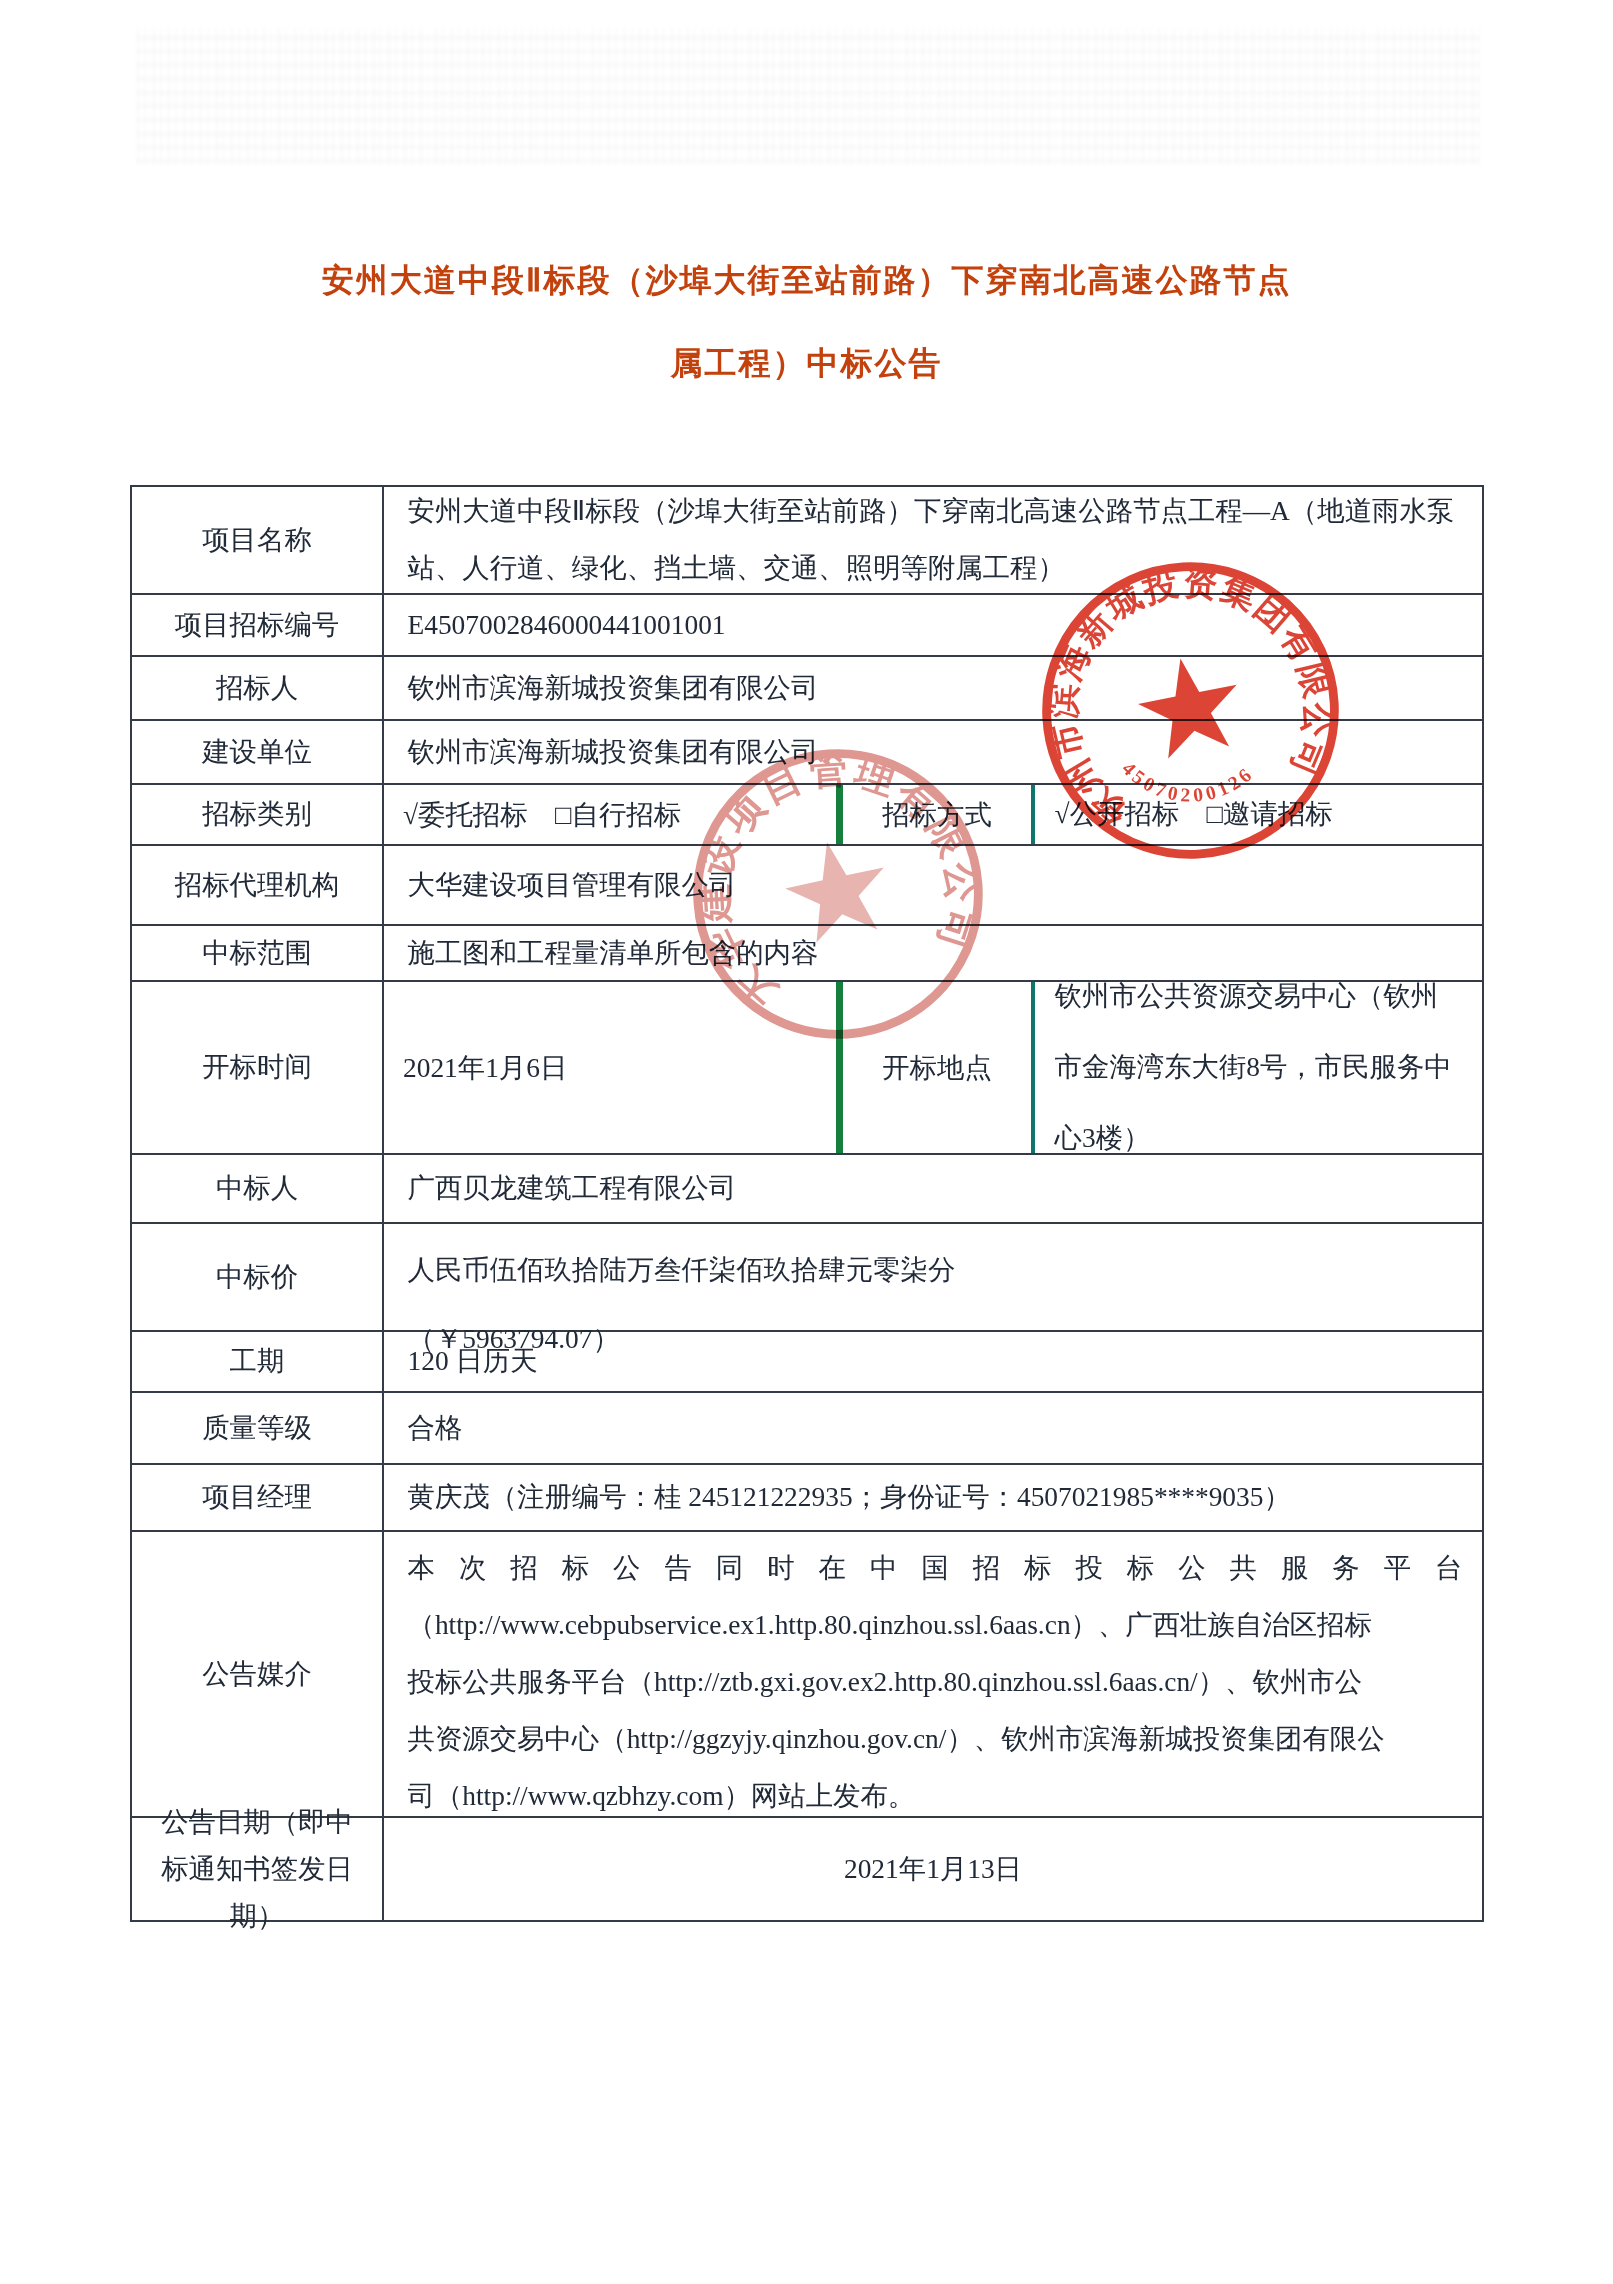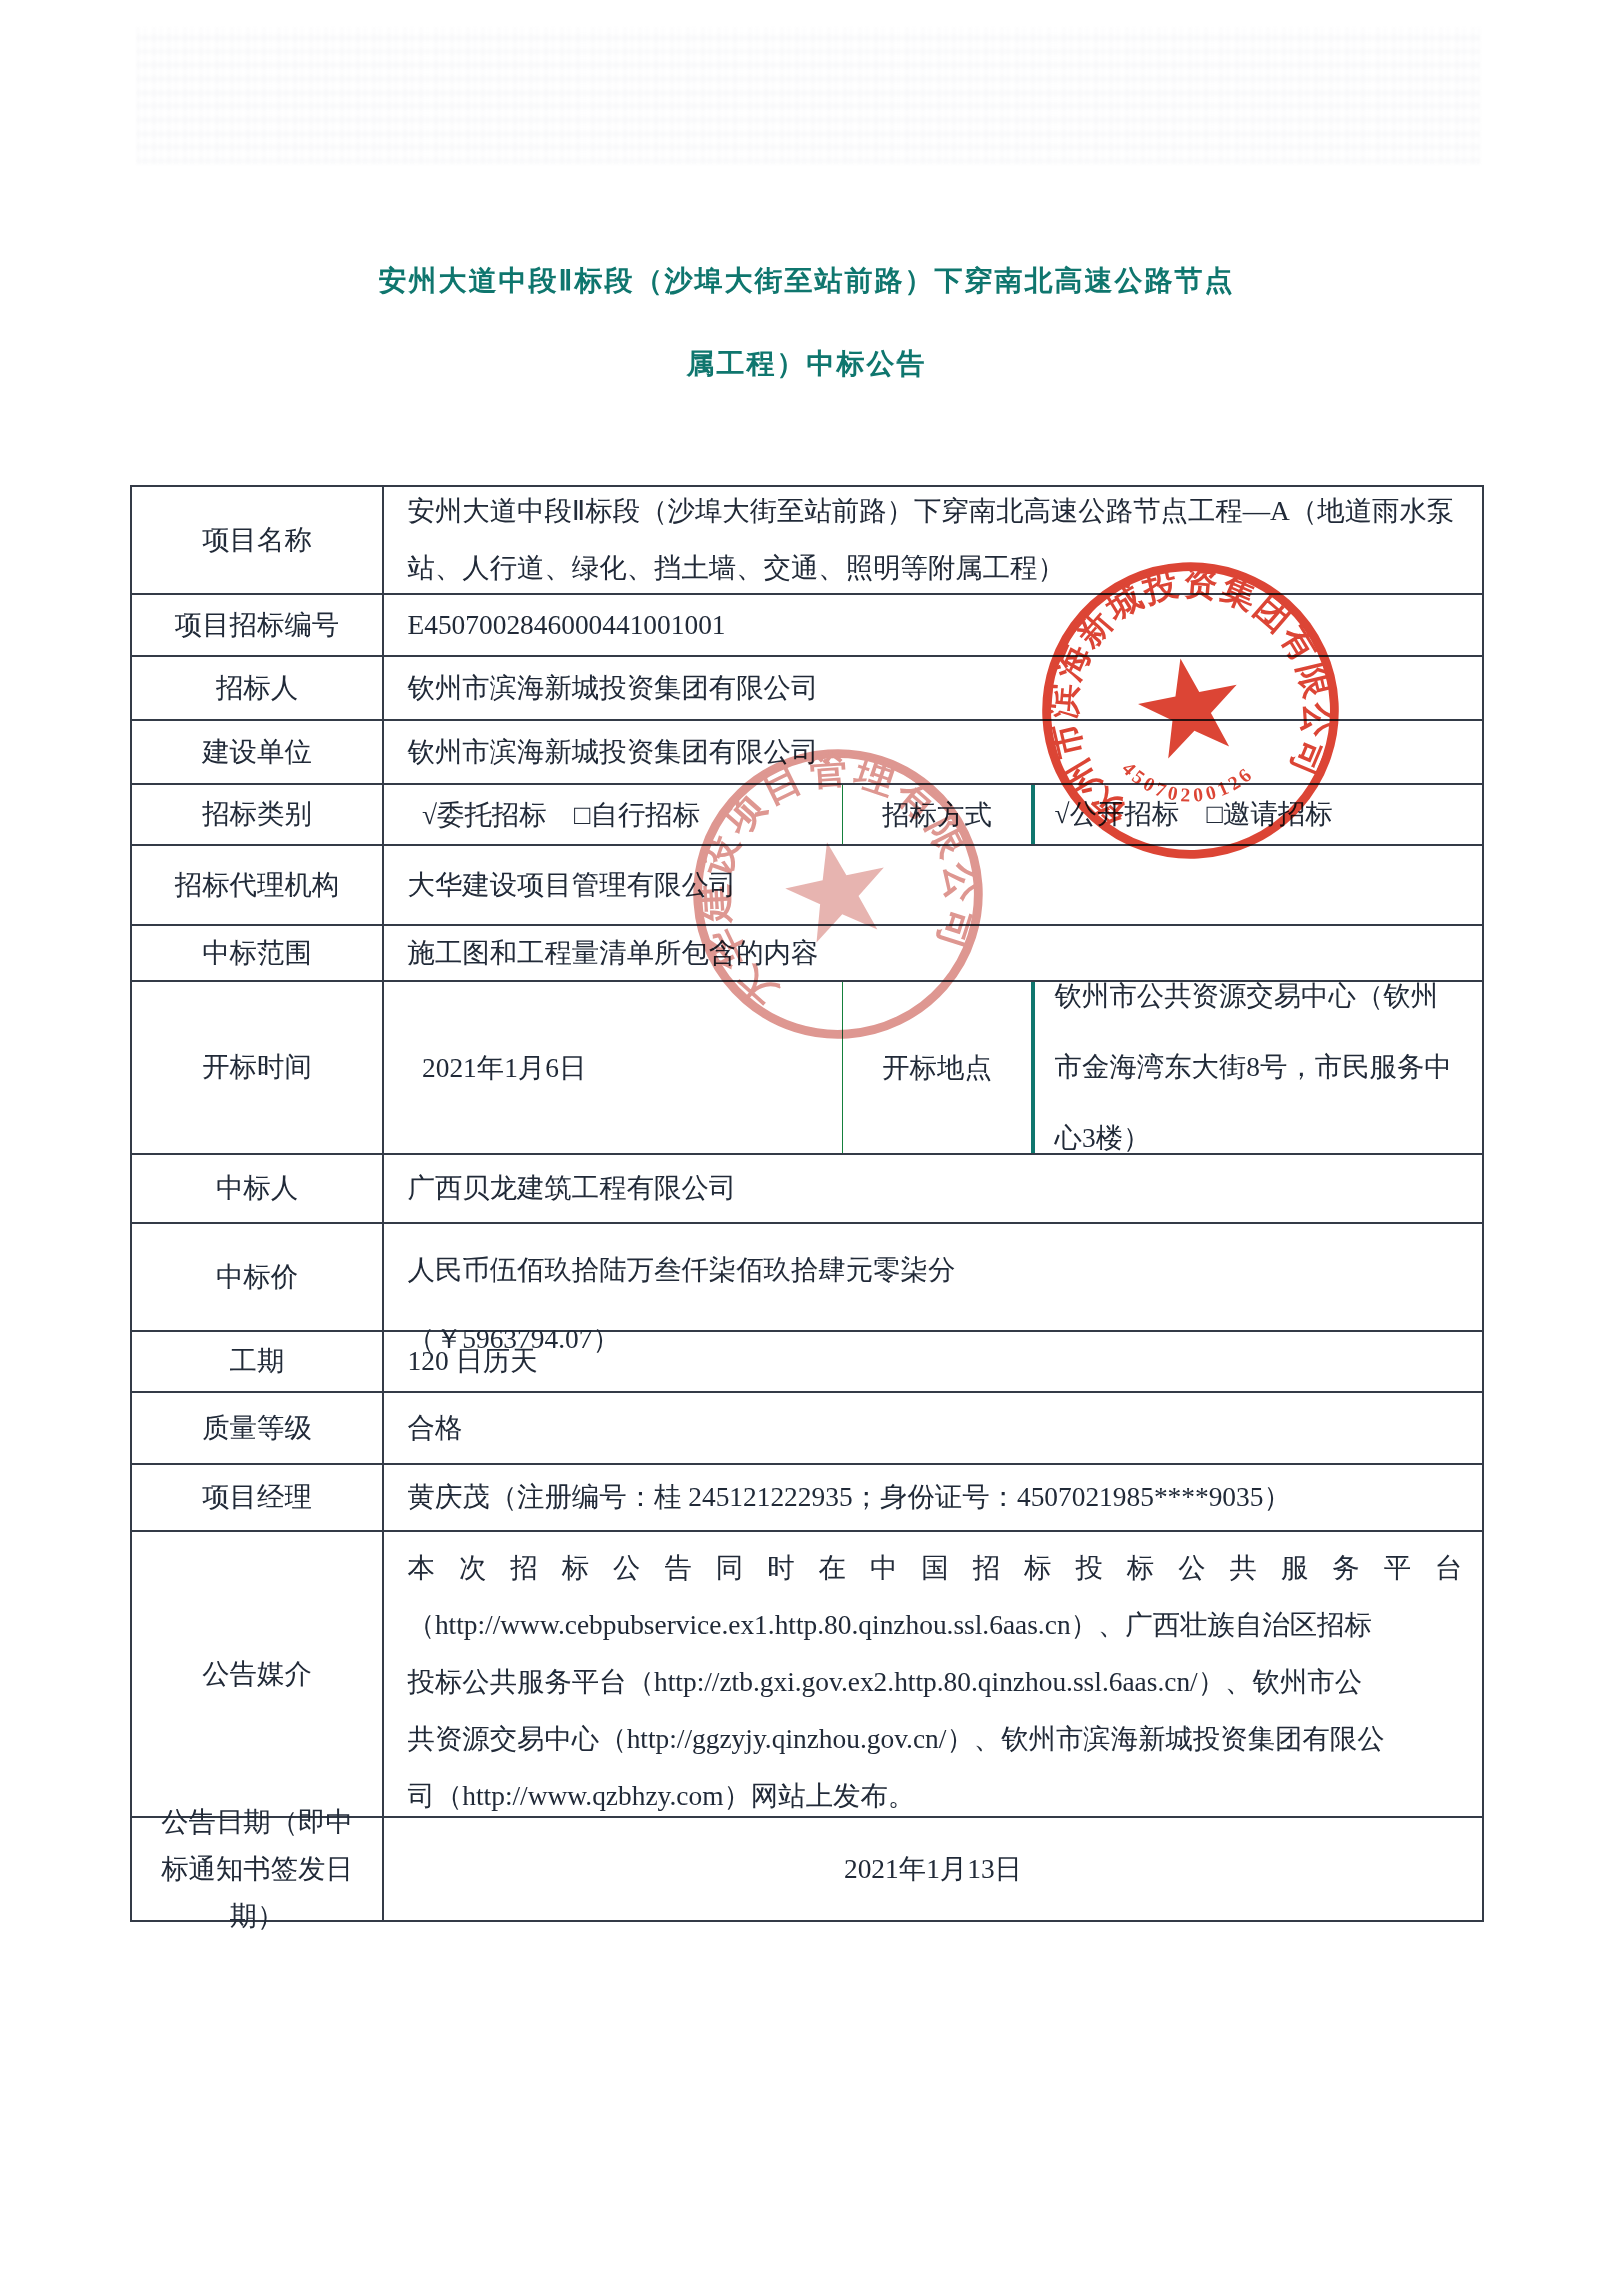--- a/index.html
+++ b/index.html
@@ -15,38 +15,38 @@
   .scan-noise{
     position:absolute;left:137px;top:27.4px;width:1343px;height:137px;
     background:
       repeating-linear-gradient(90deg, rgba(110,122,148,.07) 0 2px, transparent 2px 6.9px, rgba(110,122,148,.05) 6.9px 8.8px, transparent 8.8px 15.7px),
       repeating-linear-gradient(0deg, rgba(110,122,148,.05) 0 5.9px, transparent 5.9px 13.7px);
     filter:blur(1.5px);
     opacity:.55;
   }
   .doc-title{
     position:absolute;left:0;top:239px;width:1613px;
-    text-align:center;font-weight:bold;font-size:28px;line-height:83px;
-    letter-spacing:2px;color:#0f766e;
+    text-align:center;font-weight:bold;font-size:32px;line-height:83px;
+    letter-spacing:2px;color:#c2410c;
   }
   
   .tbl{
     position:absolute;left:130px;top:485px;width:1350px;
     border:2.9px solid #343b47;
     font-size:27.4px;
   }
   .row{display:flex;border-bottom:2px solid #343b47;box-sizing:border-box;}
   .row:last-child{border-bottom:none;}
   .cell{box-sizing:border-box;display:flex;align-items:center;}
   .lbl{
     width:252px;min-width:252px;border-right:2px solid #343b47;
     justify-content:center;text-align:center;line-height:47px;padding:0 18px;
   }
   .val{flex:1;padding:0 23.5px;line-height:55px;}
-  .val1{width:459px;min-width:459px;border-right:1px solid #15803d;padding:0 38px;}
+  .val1{width:459px;min-width:459px;border-right:7px solid #15803d;padding:0 19px;}
   .sublbl{width:192px;min-width:192px;border-right:4px solid #0f766e;justify-content:center;text-align:center;}
   .val2{flex:1;padding:0 19.6px;line-height:71px;}
   .center{justify-content:center;padding:0;}
   .media-cell{flex:1;padding:7.8px 19.6px 0 23.5px;display:block;}
   .media-line{line-height:57px;white-space:nowrap;}
   .media-line.jl{text-align:justify;text-align-last:justify;white-space:normal;}
   .two-line{display:block;padding-top:11.8px;}
   .two-line div{line-height:69px;}
   
   .stamp{position:absolute;mix-blend-mode:multiply;pointer-events:none;}

